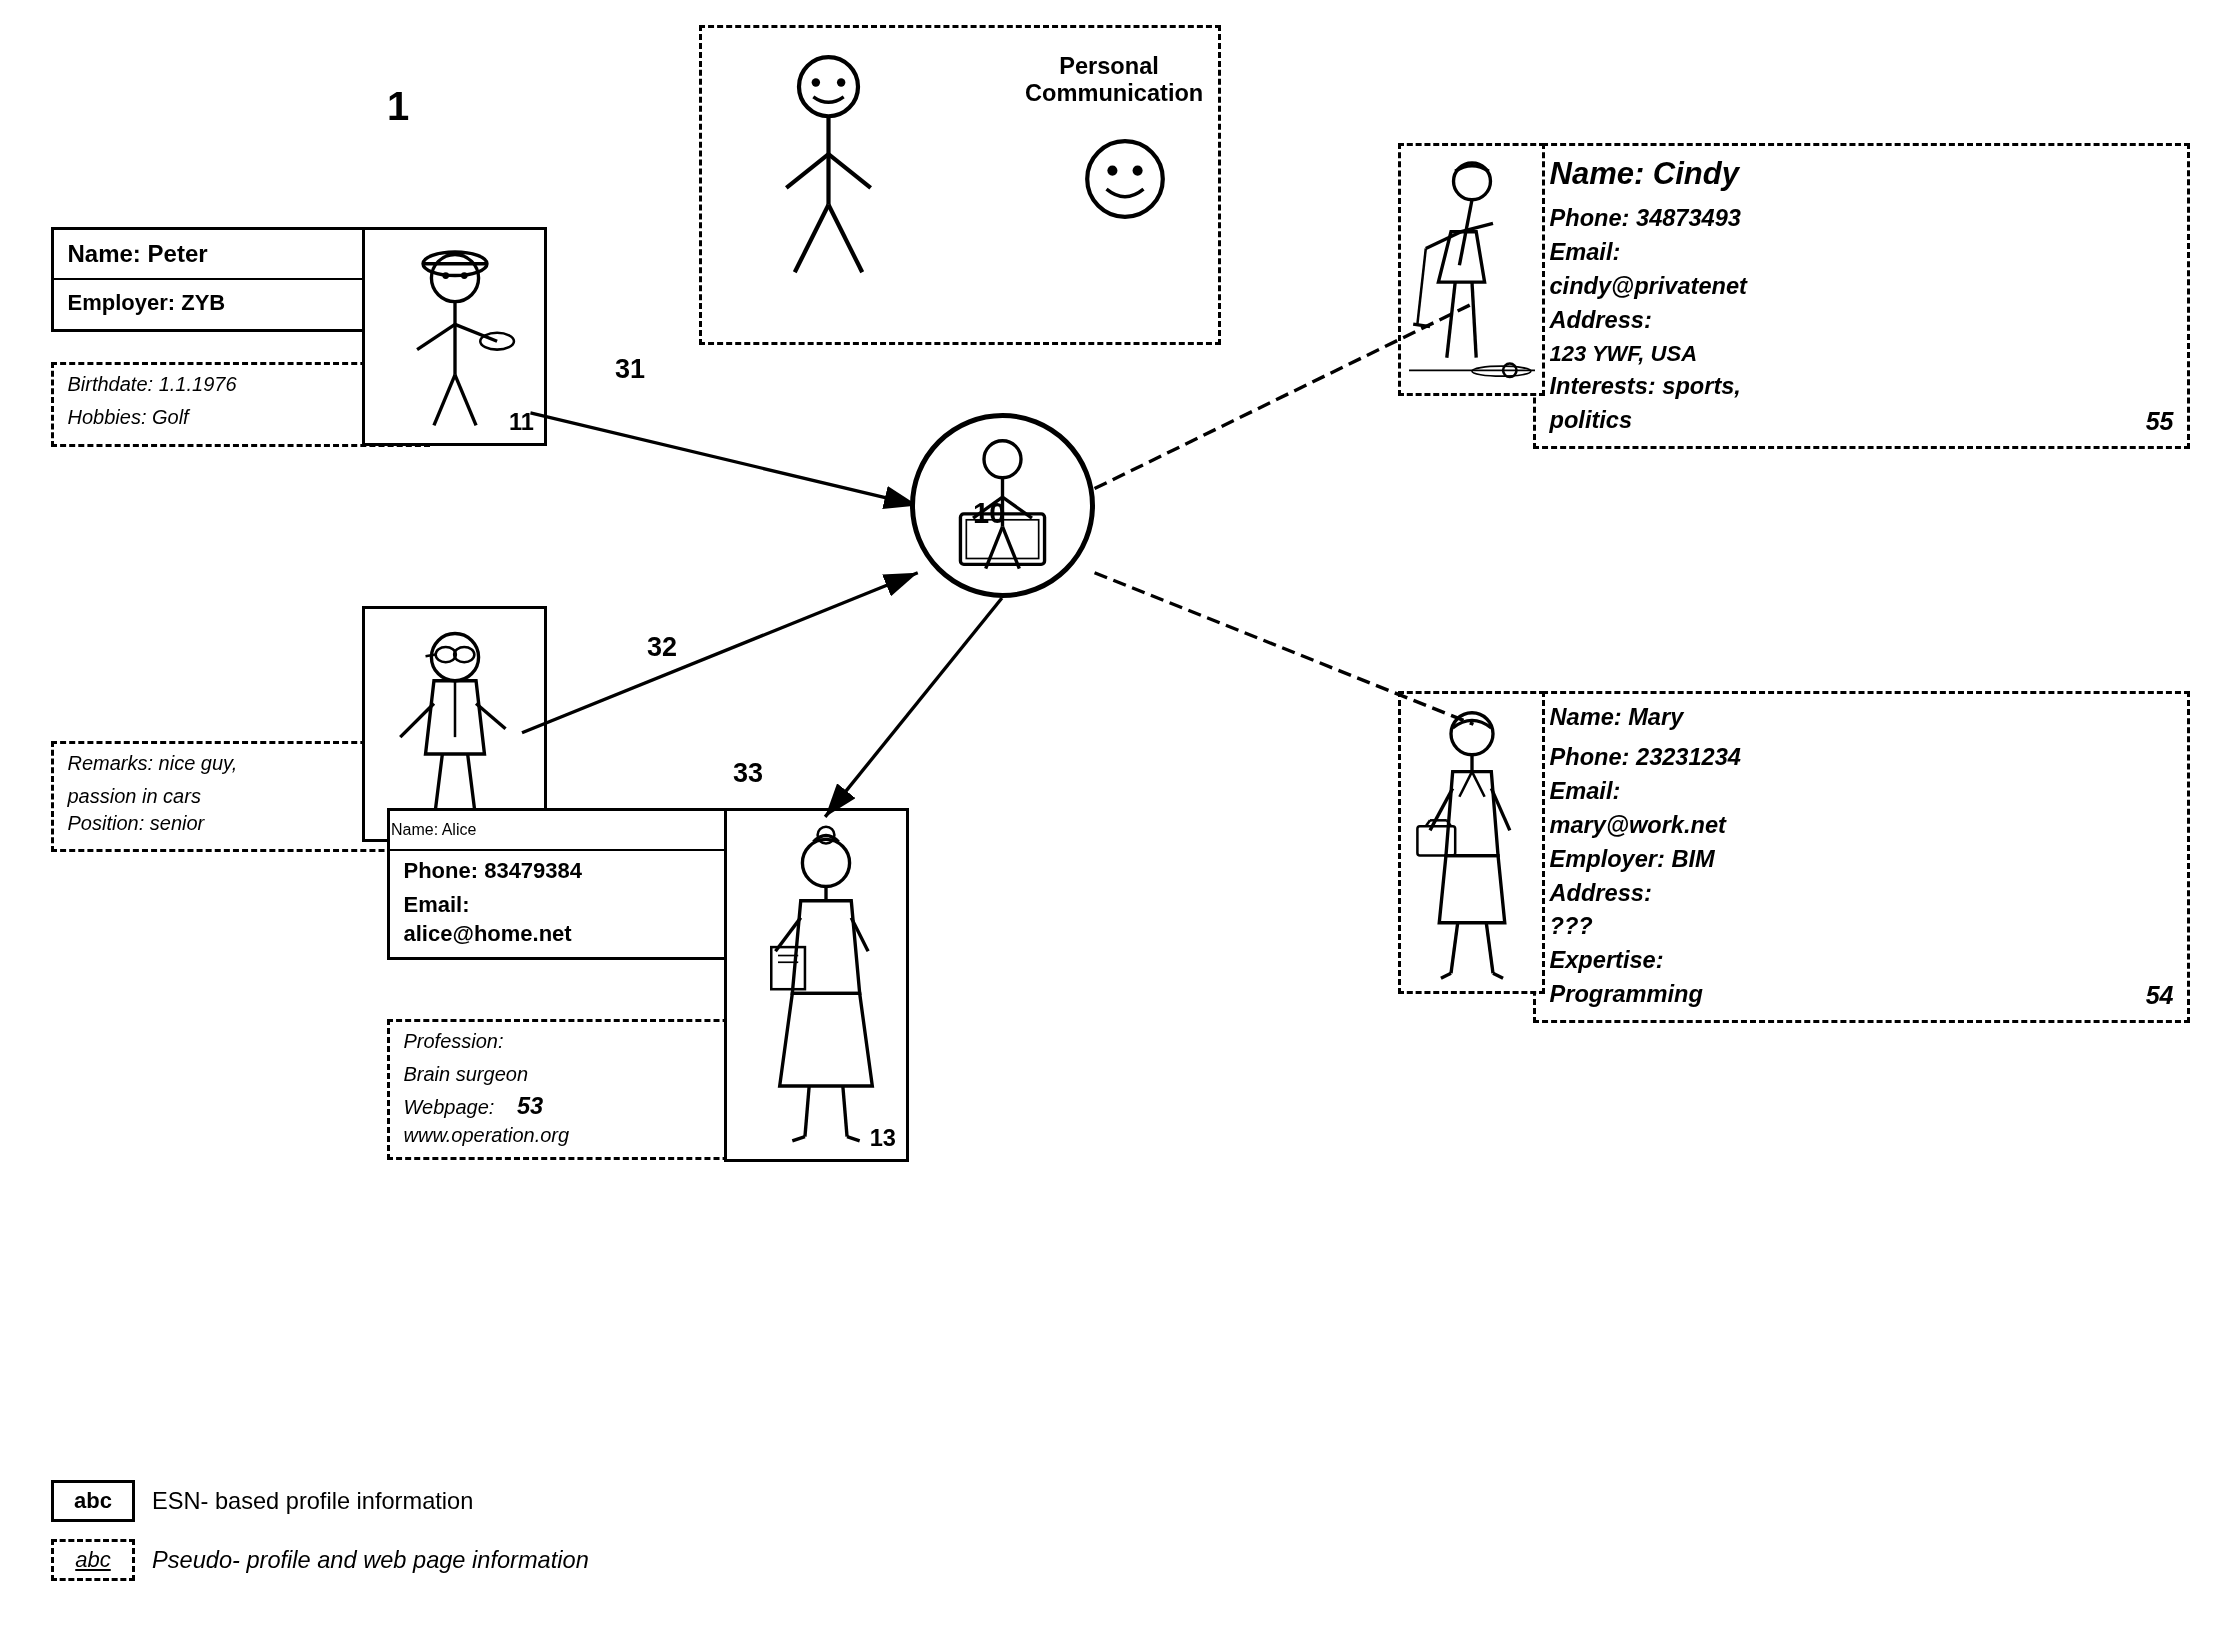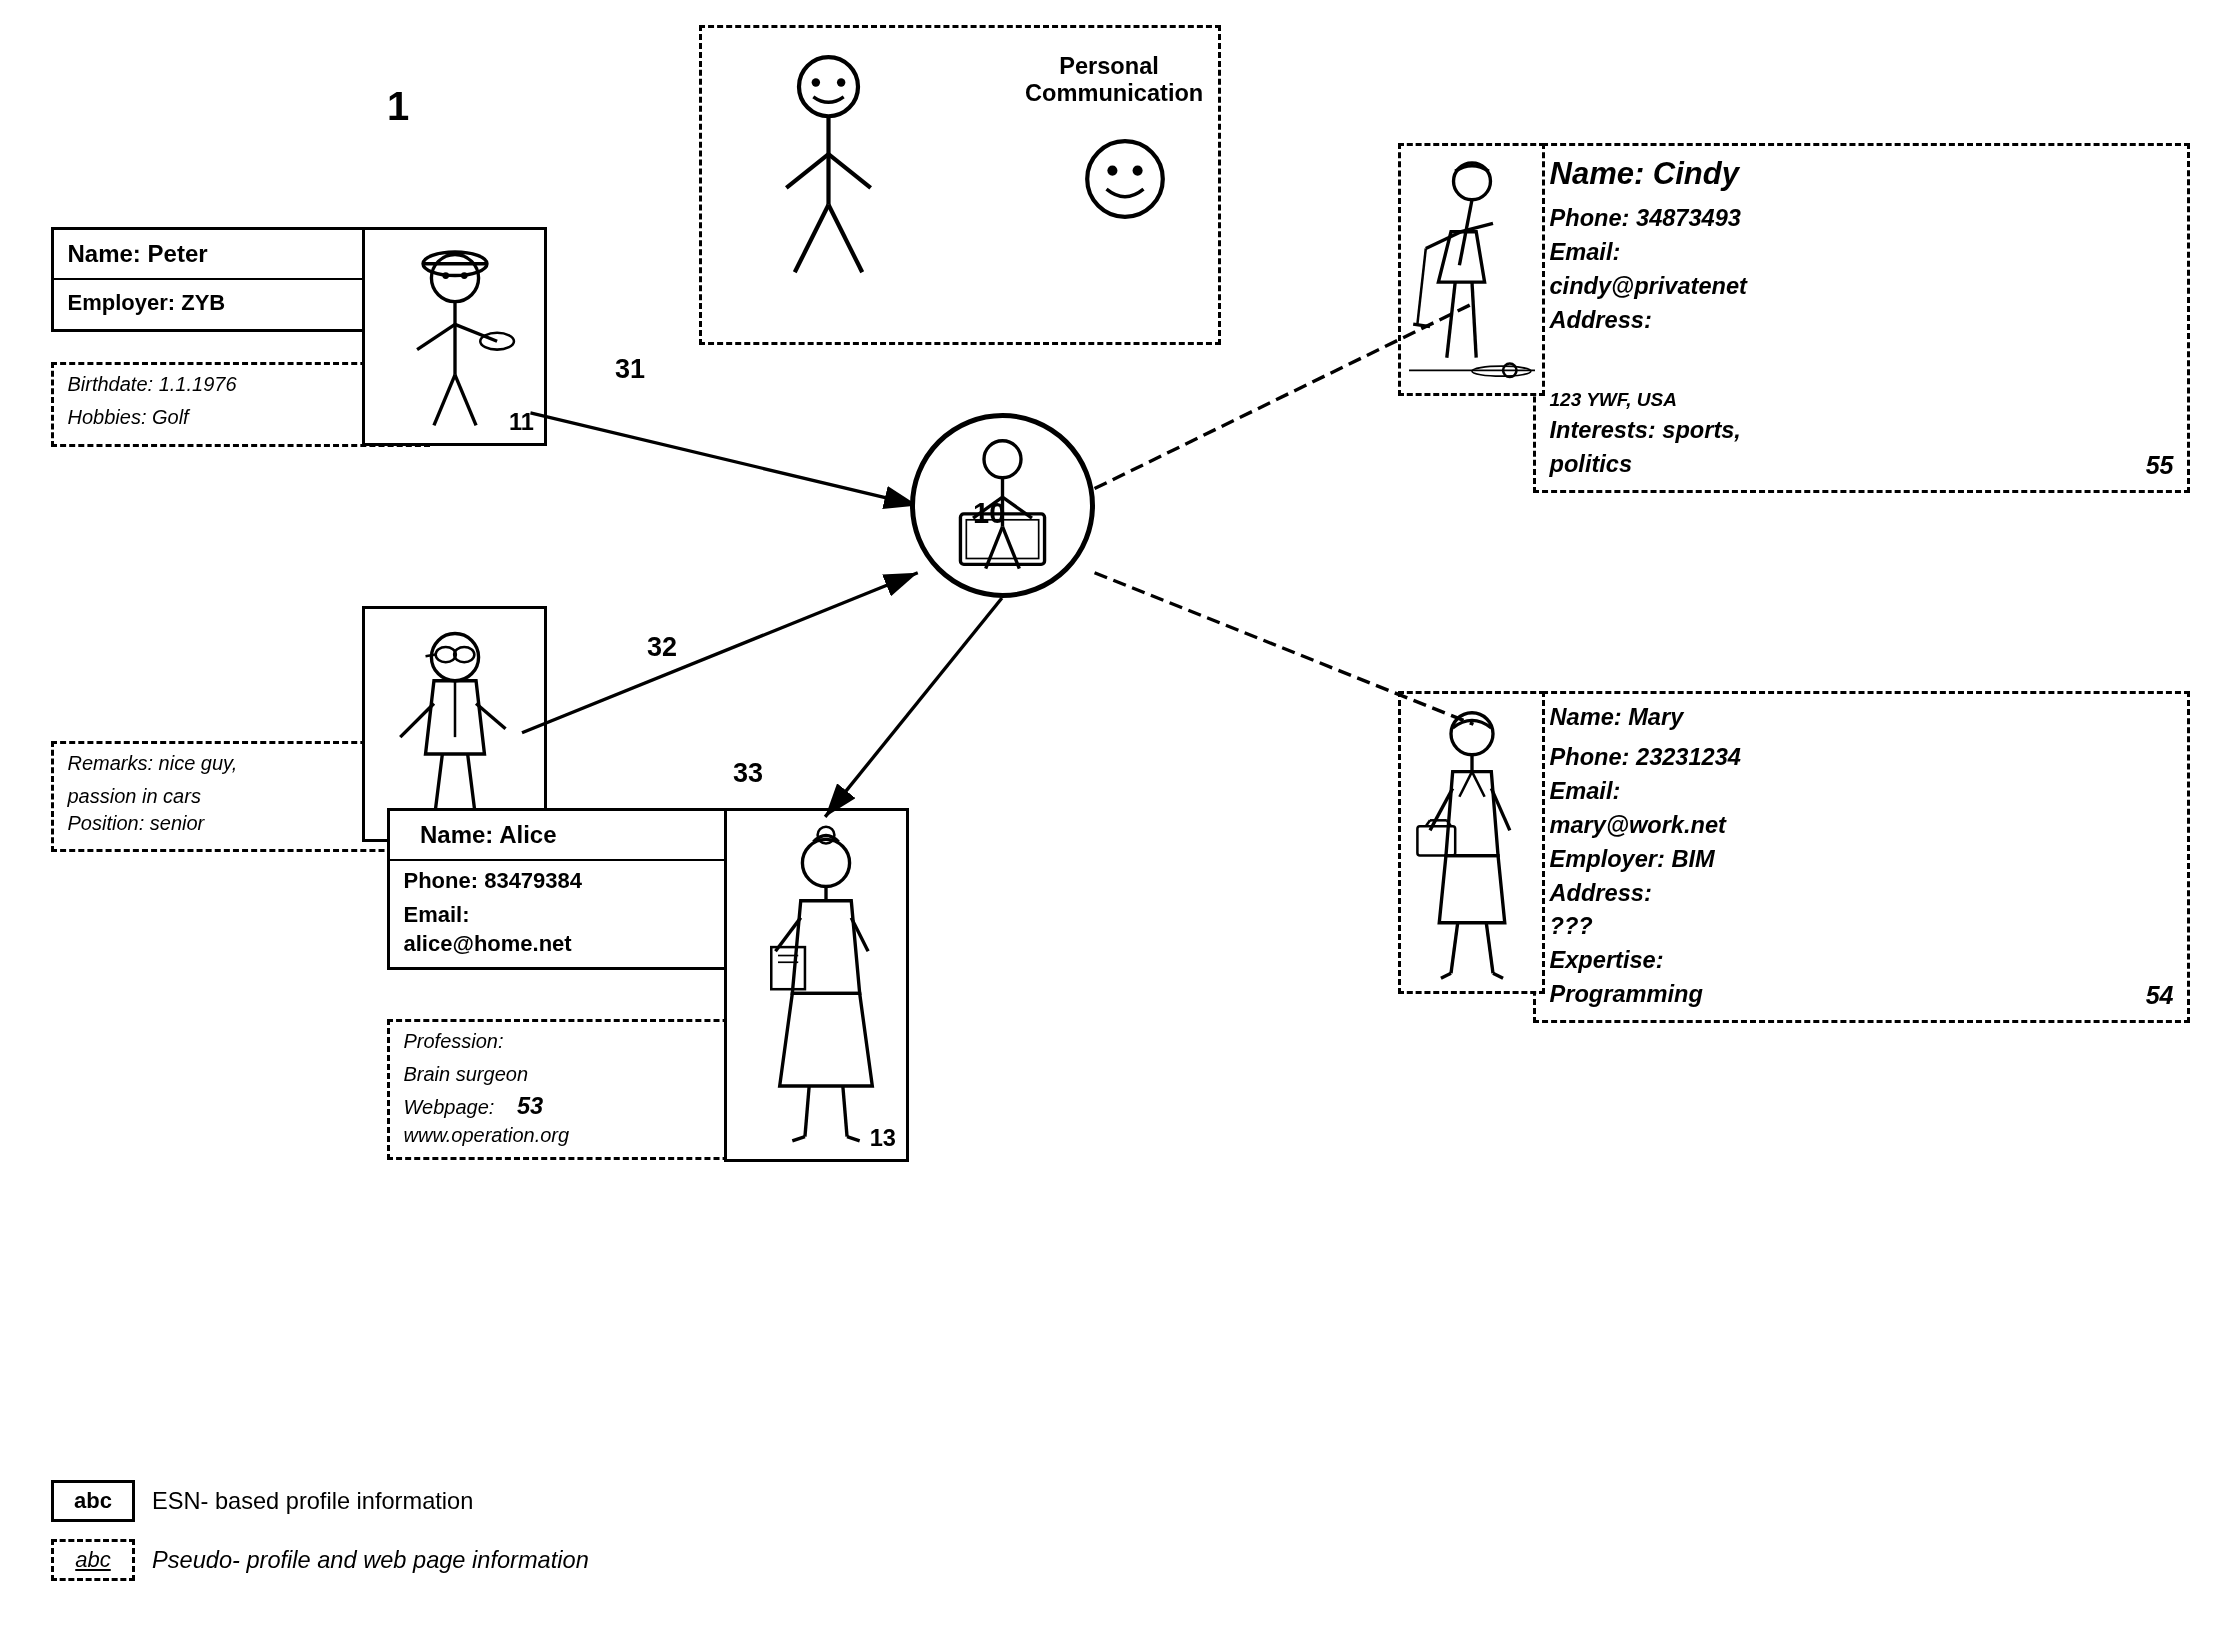--- a/index.html
+++ b/index.html
@@ -291,21 +291,21 @@
 
       <line x1="80" y1="160" x2="70" y2="240" stroke="#000" stroke-width="4"></line>
       <line x1="110" y1="160" x2="120" y2="240" stroke="#000" stroke-width="4"></line>
     </svg>
     <div style="position:absolute; bottom:6.7px; right:10px; font-size:23.6px; font-weight:bold;">12</div>
   </div>
 
   <div class="conn-label" style="top: 632px; left: 647px;">32</div>
 
   <div class="profile-card-solid" style="top: 808px; left: 387px; width: 396px;">
-    <div style="border-bottom: 2.5px solid #000; padding: 10px 30px; font-size: 24px; font-weight: bold;">Name: Alice</div>
+    <div style="border-bottom: 2.5px solid #000; padding: 10px 1px; font-size: 16px; font-weight: normal;">Name: Alice</div>
     <div style="padding: 6.7px 13.5px; font-size: 22px; font-weight: bold;">Phone: 83479384</div>
     <div style="padding: 1.7px 13.5px; font-size: 22px; font-weight: bold;">
       <span>Email:</span>
       <span style="float:right; font-size:25px;">23</span>
     </div>
     <div style="padding: 1.7px 13.5px 10px 13.5px; font-size: 22px; font-weight: bold;">alice@home.net</div>
   </div>
 
   <div class="profile-card-dashed" style="top: 1019px; left: 387px; width: 396px;">
     <div style="padding: 8.4px 13.5px; font-size: 20px; font-style: italic;">Profession:</div>
@@ -350,21 +350,21 @@
   <div class="conn-label" style="top: 758px; left: 733px;">33</div>
 
   <div style="position:absolute; top: 143px; left: 1474px; font-size:35px; font-weight:bold;">45</div>
 
   <div class="profile-card-dashed" style="top: 143px; left: 1533px; width: 657px;">
     <div style="padding: 10px 13.5px; font-size: 31px; font-weight: bold; font-style:italic;">Name: Cindy</div>
     <div style="padding: 3.4px 13.5px; font-size: 23.6px; font-weight: bold; font-style:italic;">Phone: 34873493</div>
     <div style="padding: 3.4px 13.5px; font-size: 23.6px; font-weight: bold; font-style:italic;">Email:</div>
     <div style="padding: 3.4px 13.5px; font-size: 23.6px; font-weight: bold; font-style:italic;">cindy@privatenet</div>
     <div style="padding: 3.4px 13.5px; font-size: 23.6px; font-weight: bold; font-style:italic;">Address:</div>
-    <div style="padding: 3.4px 13.5px; font-size: 19px; font-weight: bold; font-style:italic;margin-top:48px;">123 YWF, USA</div>
+    <div style="padding: 3.4px 13.5px; font-size: 22px; font-weight: bold; font-style:italic;">123 YWF, USA</div>
     <div style="padding: 3.4px 13.5px; font-size: 23.6px; font-weight: bold; font-style:italic;">Interests: sports,</div>
     <div style="padding: 3.4px 13.5px 10px 13.5px; font-size: 23.6px; font-weight: bold; font-style:italic; display:flex; justify-content:space-between;">
       <span>politics</span>
       <span style="font-size:25px;">55</span>
     </div>
   </div>
 
   <div class="profile-card-dashed" style="top: 143px; left: 1398px; width: 147px; height: 253px; display:flex; align-items:center; justify-content:center;">
     <svg width="126" height="227" viewBox="0 0 150 270">
 

